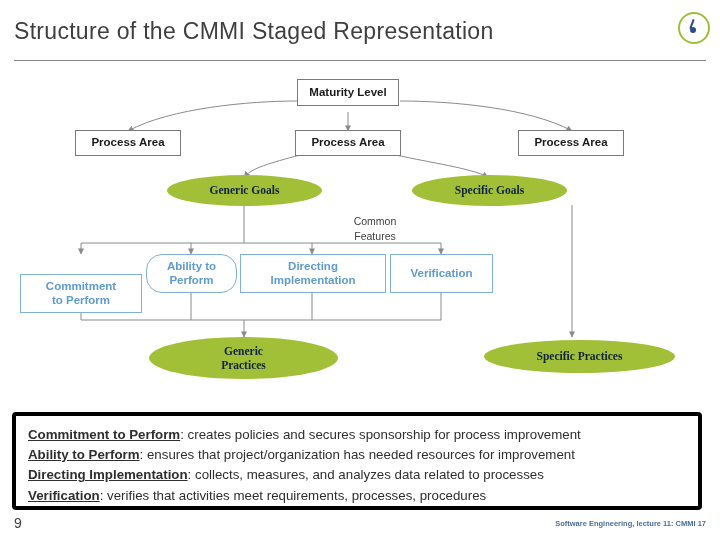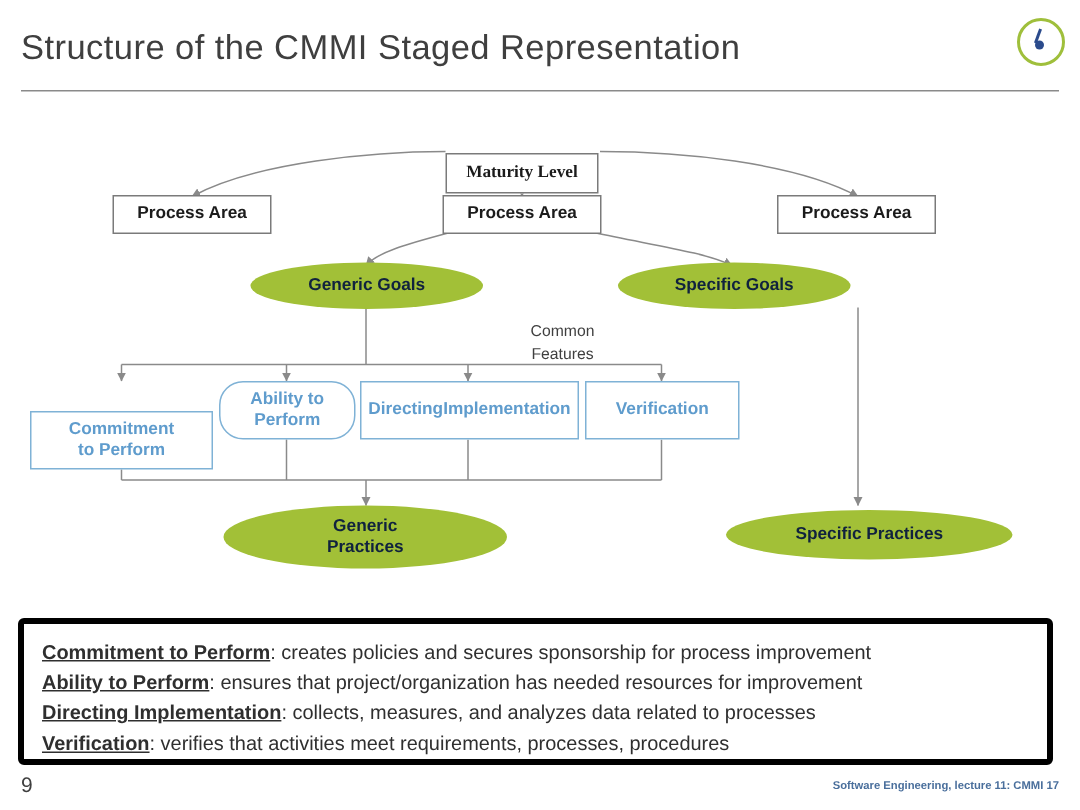--- a/index.html
+++ b/index.html
@@ -68,20 +68,21 @@
   .ellipse{
     position:absolute;
     border-radius:50%;
     background:#a2c037;
     color:#10223e;
     display:flex;align-items:center;justify-content:center;
     text-align:left;
     font-weight:bold;
     font-size:11.5px;
     line-height:1.25;
+    font-family:Liberation Serif, serif;
   }
   .static-label{
     position:absolute;
     text-align:center;
     color:#3f3f3f;
     font-size:10.5px;
     line-height:1.4;
   }
 
   
@@ -159,21 +160,21 @@
       <path d="M191,293 L191,320"></path>
       <path d="M312,293 L312,320"></path>
       <path d="M441,293 L441,320"></path>
       <path d="M81,320 L441,320"></path>
       <path d="M244,320 L244,337" marker-end="url(#ah)"></path>
 
       <path d="M572,205 L572,337" marker-end="url(#ah)"></path>
     </g>
   </svg>
 
-  <div class="box box-plain" style="left:297px;top:102px;width:102px;height:27px;font-family:Liberation Serif, serif;">Maturity Level</div>
+  <div class="box box-plain" style="left:297px;top:79px;width:102px;height:27px;">Maturity Level</div>
 
   <div class="box box-plain" style="left:75px;top:130px;width:106px;height:26px;">Process Area</div>
   <div class="box box-plain" style="left:295px;top:130px;width:106px;height:26px;">Process Area</div>
   <div class="box box-plain" style="left:518px;top:130px;width:106px;height:26px;">Process Area</div>
 
   <div class="ellipse" style="left:167px;top:175px;width:155px;height:31px;">Generic Goals</div>
   <div class="ellipse" style="left:412px;top:175px;width:155px;height:31px;">Specific Goals</div>
 
   <div class="static-label" style="left:324px;top:214px;width:102px;">
     <div>Common</div>
@@ -181,21 +182,21 @@
   </div>
 
   <div class="box box-blue" style="left:20px;top:254px;width:122px;height:39px;flex-direction:column;margin-top:20px;">
     <div>Commitment</div>
     <div>to Perform</div>
   </div>
   <div class="box box-blue" style="left:146px;top:254px;width:91px;height:39px;flex-direction:column;border-radius:16px;">
     <div>Ability to</div>
     <div>Perform</div>
   </div>
-  <div class="box box-blue" style="left:240px;top:254px;width:146px;height:39px;flex-direction:row;">
+  <div class="box box-blue" style="left:240px;top:254px;width:146px;height:39px;flex-direction:column;">
     <div>Directing</div>
     <div>Implementation</div>
   </div>
   <div class="box box-blue" style="left:390px;top:254px;width:103px;height:39px;">Verification</div>
 
   <div class="ellipse" style="left:149px;top:337px;width:189px;height:42px;flex-direction:column;">
     <div>Generic</div>
     <div>Practices</div>
   </div>
 

